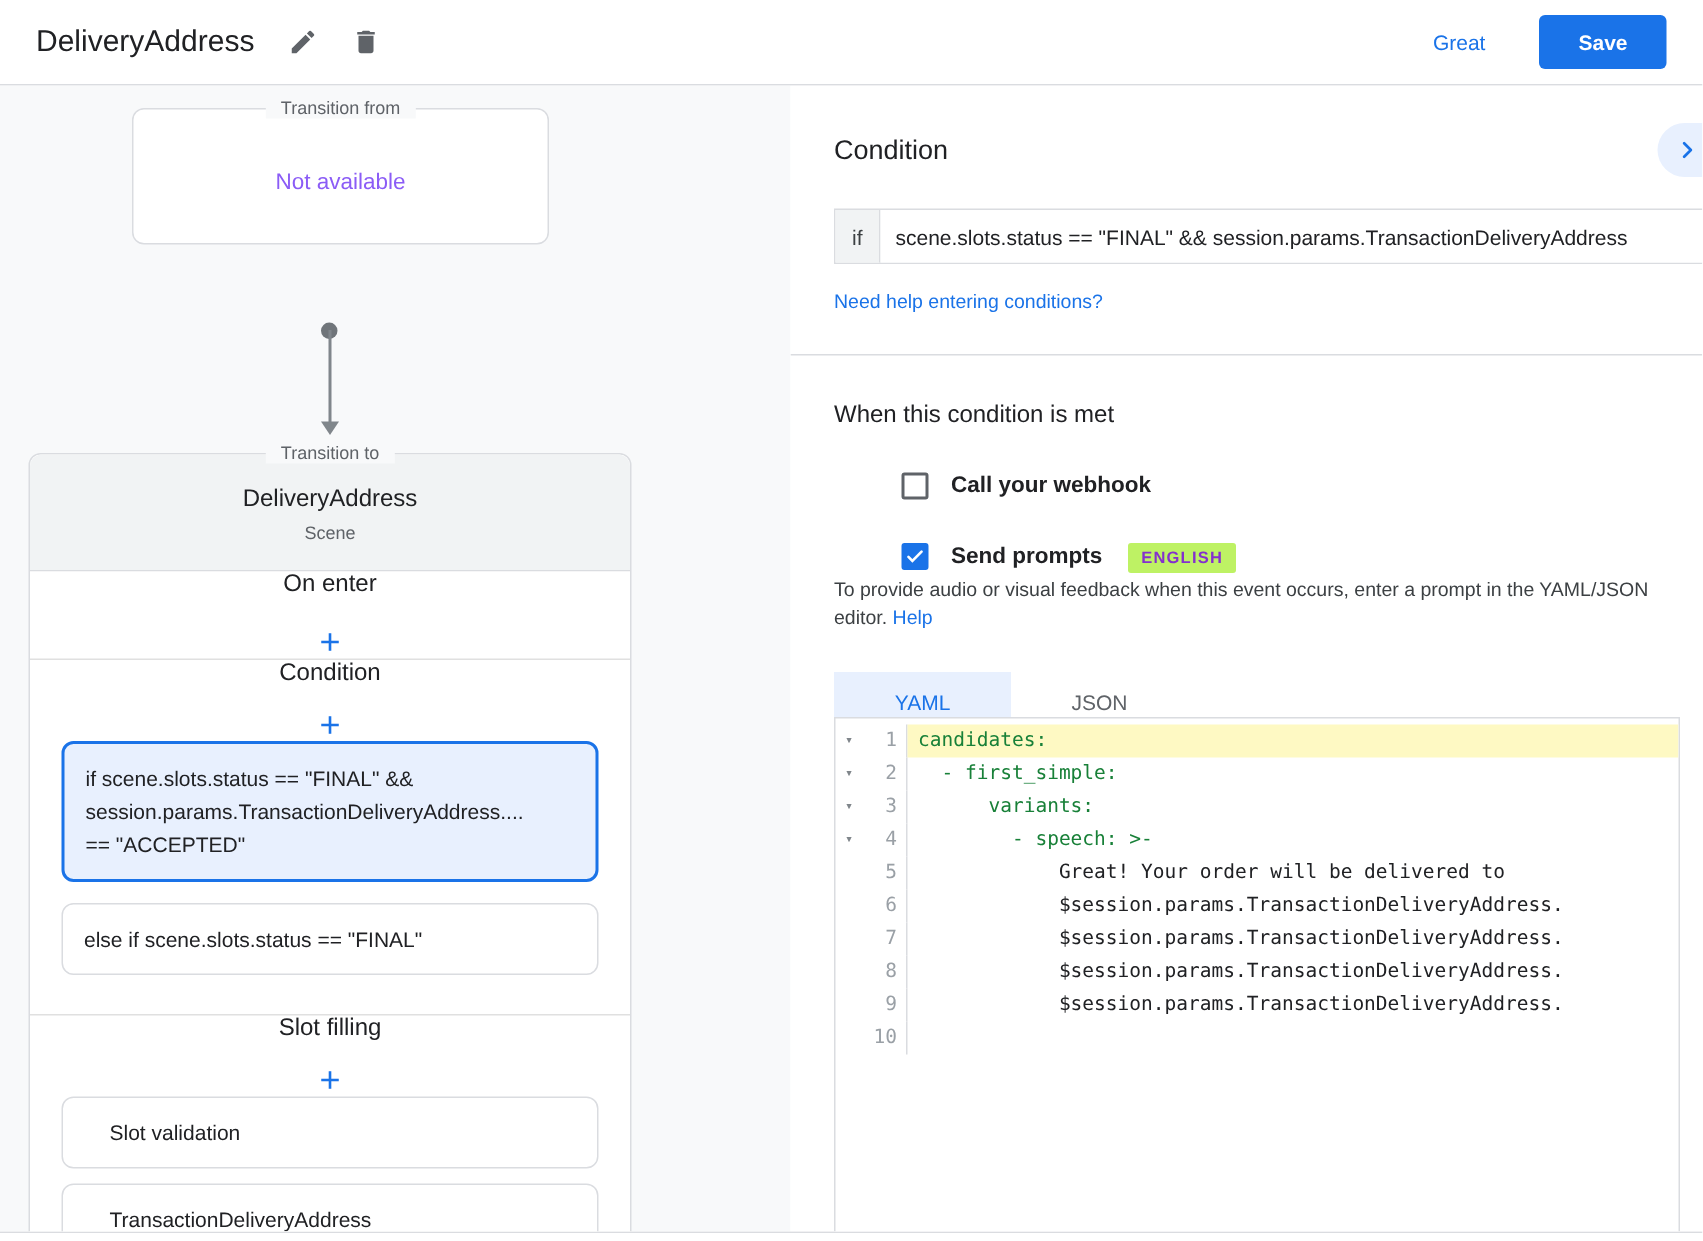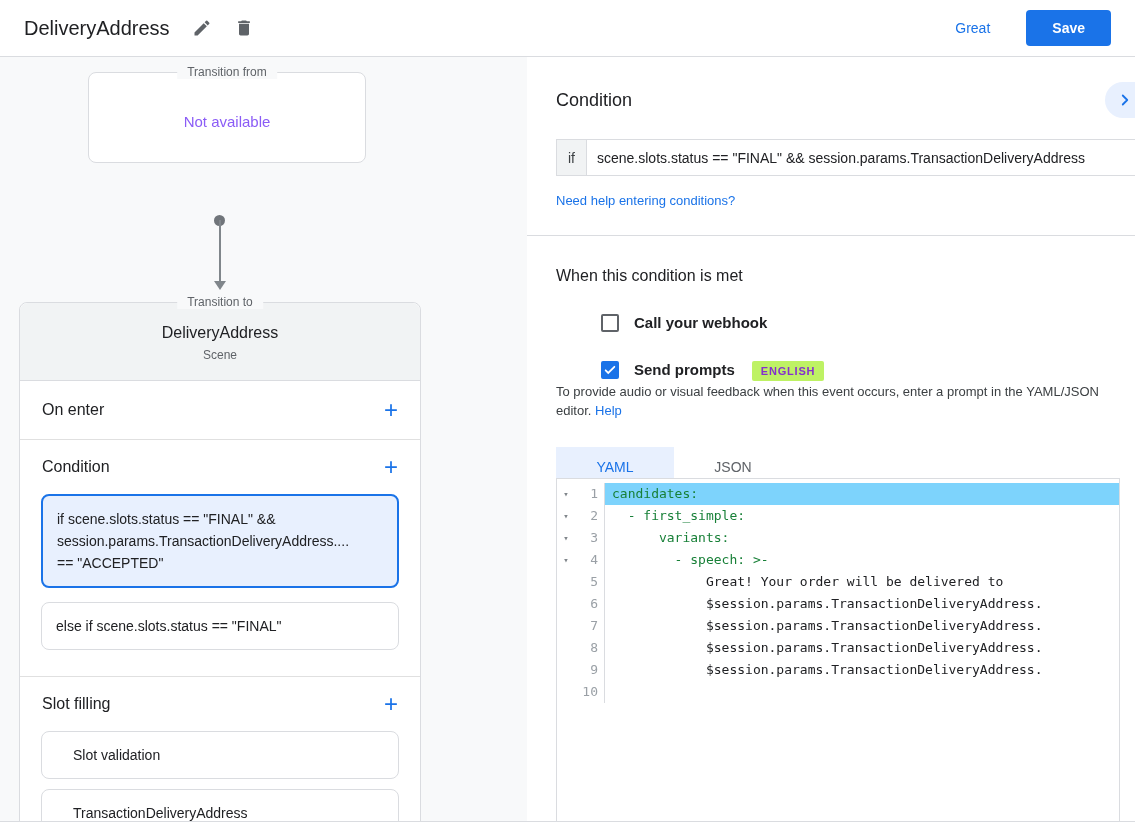--- a/index.html
+++ b/index.html
@@ -34,21 +34,21 @@
 
   .tto-card { position:absolute; left:19px; top:245px; width:402px; bottom:-10px;
     background:#fff; border:1px solid #dadce0; border-radius:8px; }
   .tto-header { background:#f1f3f4; border-bottom:1px solid #dadce0;
     border-radius:8px 8px 0 0; height:78px; text-align:center; padding-top:21px; }
   .tto-title { font-size:16px; color:#202124; }
   .tto-sub { font-size:12px; color:#5f6368; margin-top:6px; }
   .row-head { display:flex; align-items:center; justify-content:space-between;
     padding:0 22px; height:58px; }
   .sec { border-bottom:1px solid #e0e0e0; }
-  .sec .row-head { height:54px; }
+  .sec .row-head { height:54px;flex-direction:column; }
   .plus { color:#1a73e8; font-size:24px; font-weight:300; line-height:20px; cursor:pointer; }
   .sec-label { font-size:16px; color:#202124; }
   .cards { padding:0 21px 12px 21px; }
   .cond-card { border:1px solid #dadce0; border-radius:8px; background:#fff;
     padding:12px 14px; font-size:14px; line-height:22px; color:#202124; margin-bottom:14px; }
   .cond-card.selected { background:#e8f0fe; border:2px solid #1a73e8; }
   .cond-card span { display:block; }
   .slot-card { border:1px solid #dadce0; border-radius:8px; background:#fff;
     padding:15px 31px; font-size:14px; color:#202124; margin-bottom:10px; }
 
@@ -84,21 +84,21 @@
 
   .editor { position:absolute; left:29px; right:15px; top:421px; bottom:-2px;
     border:1px solid #dadce0; background:#fff; overflow:hidden;
     font-family:"DejaVu Sans Mono", monospace; font-size:13px; padding-top:4px; }
   .cl { display:flex; height:22px; line-height:22px; }
   .fold { width:18px; text-align:center; color:#80868b; font-size:9px; flex:none; }
   .ln { width:30px; flex:none; text-align:right; padding-right:6px; color:#9aa0a6;
     border-right:1px solid #dadce0; }
   .code { flex:1; padding-left:7px; white-space:pre; overflow:hidden; color:#202124; }
   .cl.green .code { color:#188038; }
-  .cl.hl .code { background:#7dd3fc; }
+  .cl.hl .code { background:#fef9c3; }
 </style>
 </head>
 <body>
 
 <div class="header">
   <span class="header-title">DeliveryAddress</span>
   <span class="hicon">
     <svg viewBox="0 0 24 24" width="20" height="20">
         <path fill="#5f6368" d="M3 17.25V21h3.75L17.81 9.94l-3.75-3.75L3 17.25zM20.71 7.04a1 1 0 0 0 0-1.41l-2.34-2.34a1 1 0 0 0-1.41 0l-1.83 1.83 3.75 3.75 1.83-1.83z"></path>
       </svg>

